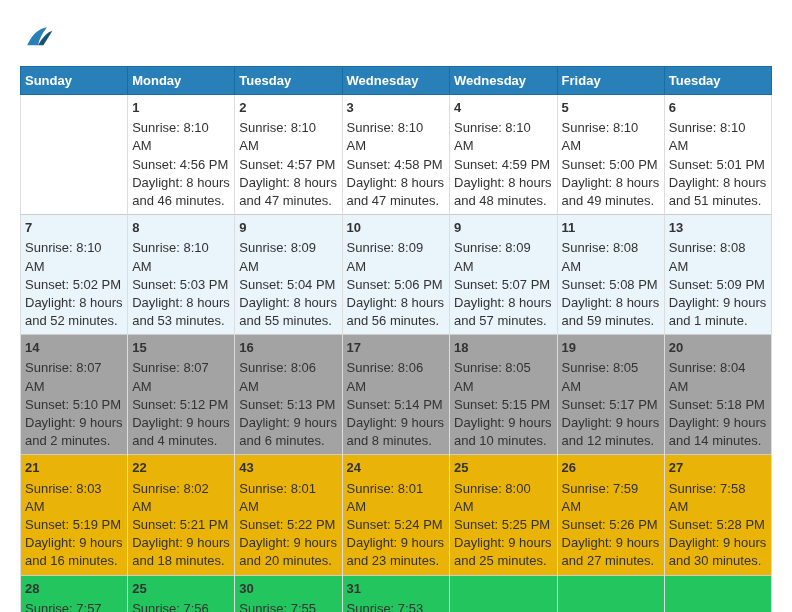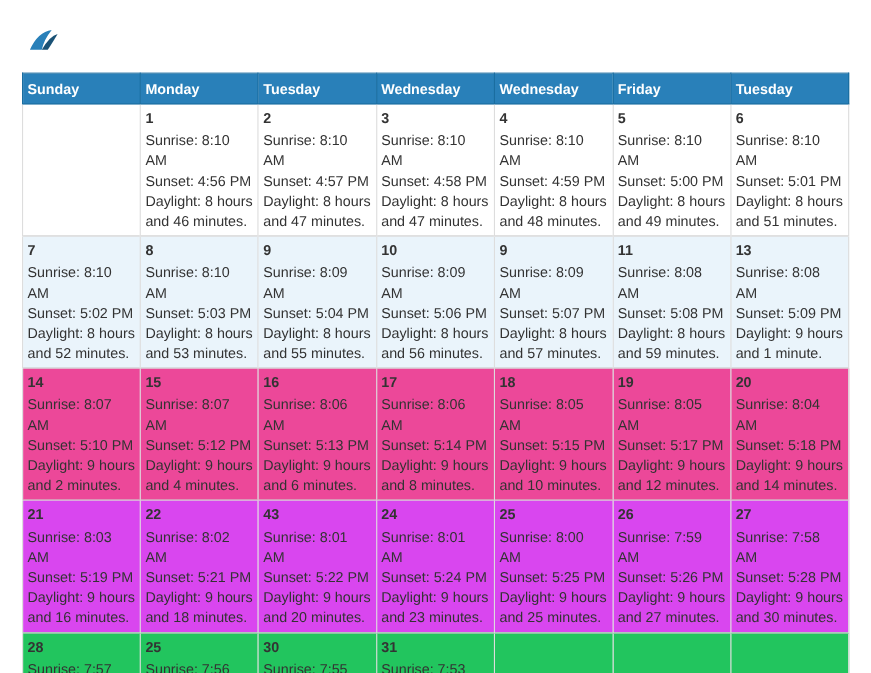--- a/index.html
+++ b/index.html
@@ -89,22 +89,22 @@
     }
     tbody tr:nth-child(even) {
       background-color: #fff;
     }
     .empty-cell {
       background: #f5f5f5;
     }
     
     .week-row-0 td { background-color: #fff; }
     .week-row-1 td { background-color: #eaf4fb; }
-    .week-row-2 td { background-color: #ec4899; }
-    .week-row-3 td { background-color: #d946ef; }
+    .week-row-2 td { background-color: #a3a3a3; }
+    .week-row-3 td { background-color: #eab308; }
     .week-row-4 td { background-color: #22c55e; }
   </style>
 </head>
 <body>
 
 <div class="header">
   <div class="logo">
     <svg class="logo-bird" viewBox="0 0 40 40">
       <path d="M8 28 Q16 10 30 8 Q22 18 20 28" fill="#2980b9"></path>
       <path d="M20 28 Q28 14 36 12 Q30 22 26 28" fill="#1a5276"></path>

